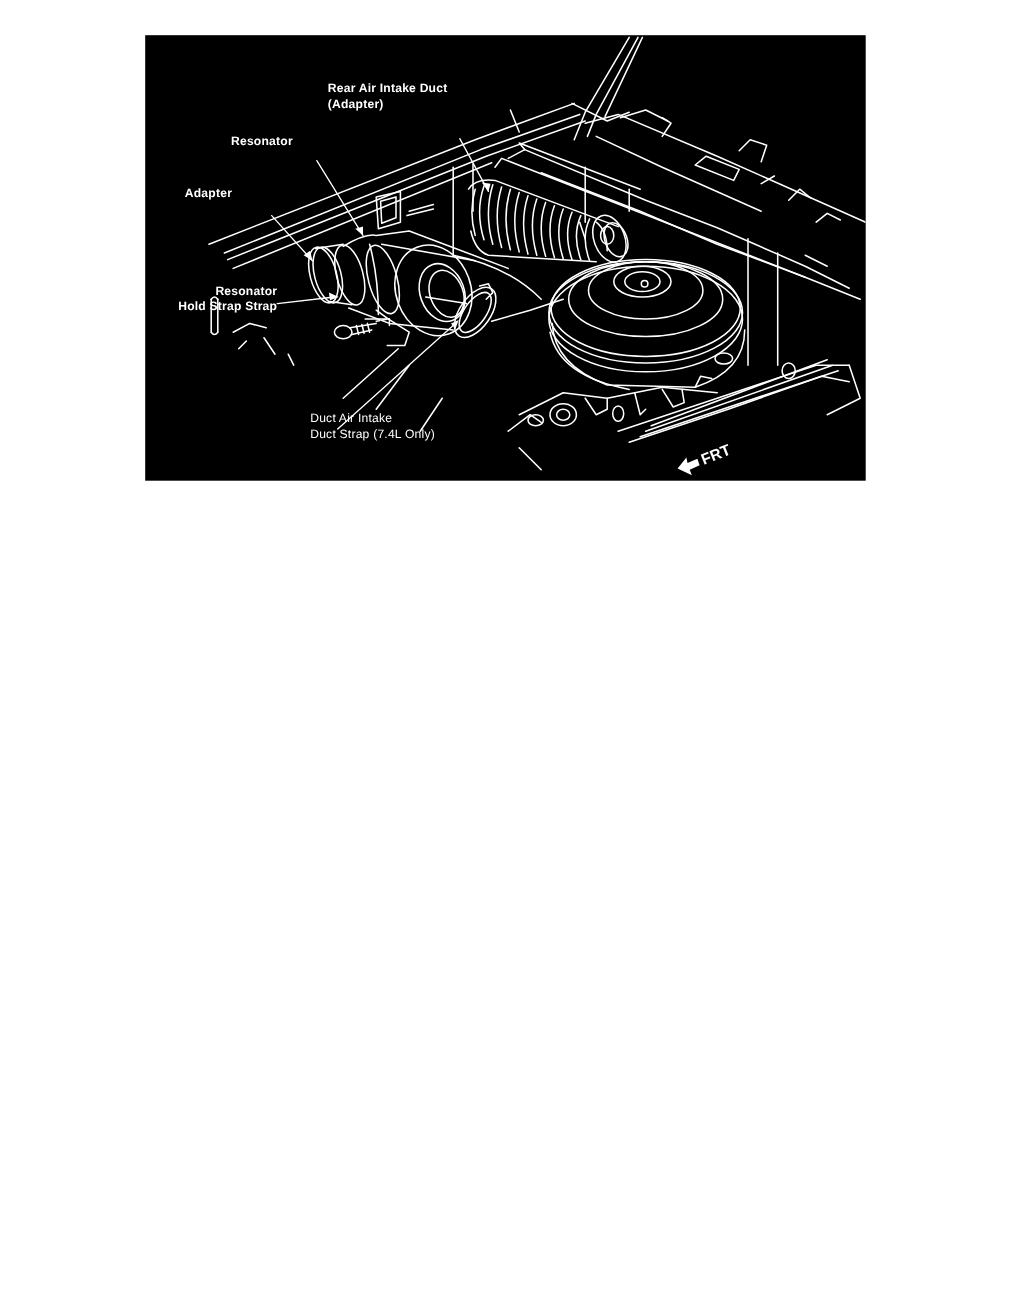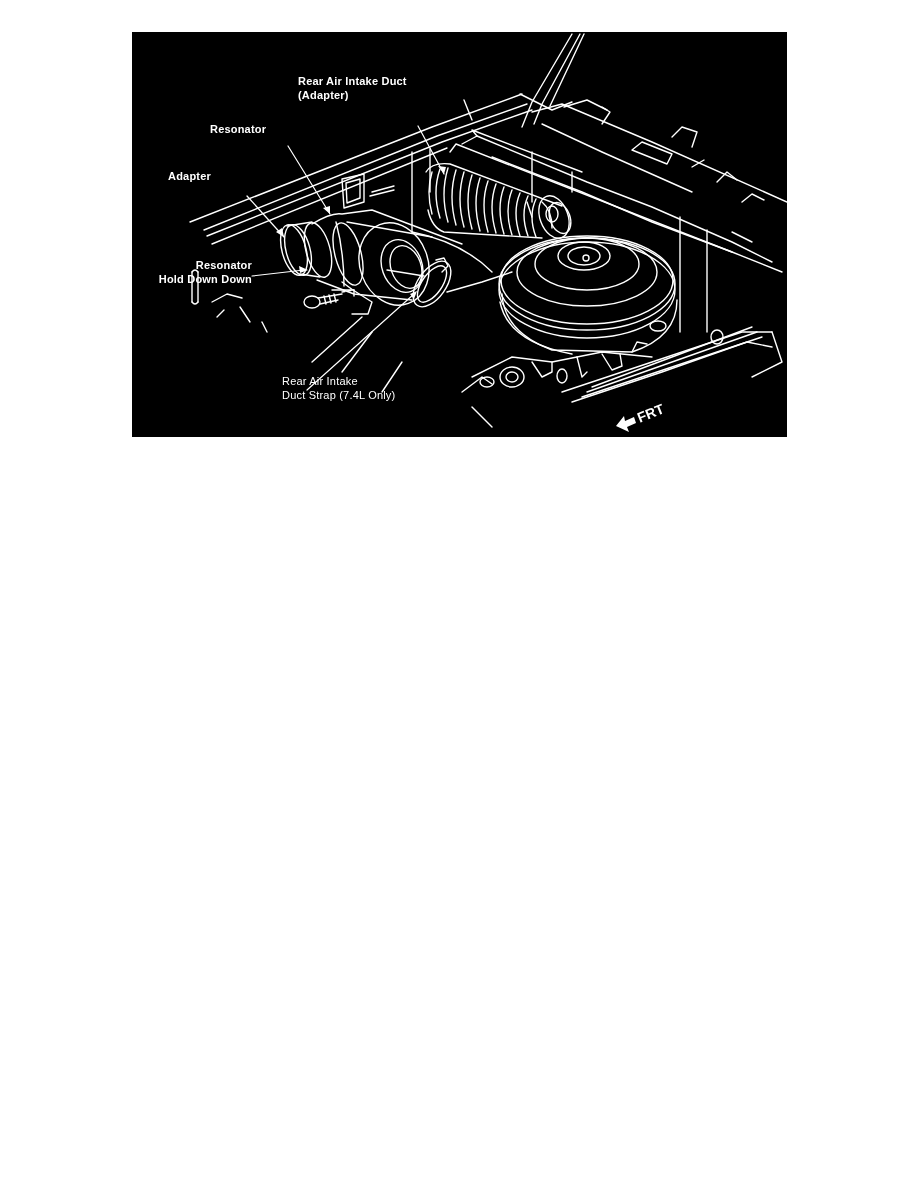--- a/index.html
+++ b/index.html
@@ -246,22 +246,22 @@
   <div class="callout" style="left:78px; top:90px;">
     <span class="line">Resonator</span>
   </div>
 
   <div class="callout" style="left:36px; top:137px;text-align:center;">
     <span class="line">Adapter</span>
   </div>
 
   <div class="callout right" style="left:4px; top:226px; width:116px;">
     <span class="line">Resonator</span>
-    <span class="line">Hold Down Down</span>
+    <span class="line">Hold Strap Strap</span>
   </div>
 
   <div class="callout" style="left:150px; top:342px; font-weight:normal;">
-    <span class="line">Rear Air Intake</span>
+    <span class="line">Duct Air Intake</span>
     <span class="line">Duct Strap (7.4L Only)</span>
   </div>
 
   <div class="frt" style="left:506px; top:378px;">FRT</div>
 </div>
 
 </body></html>

